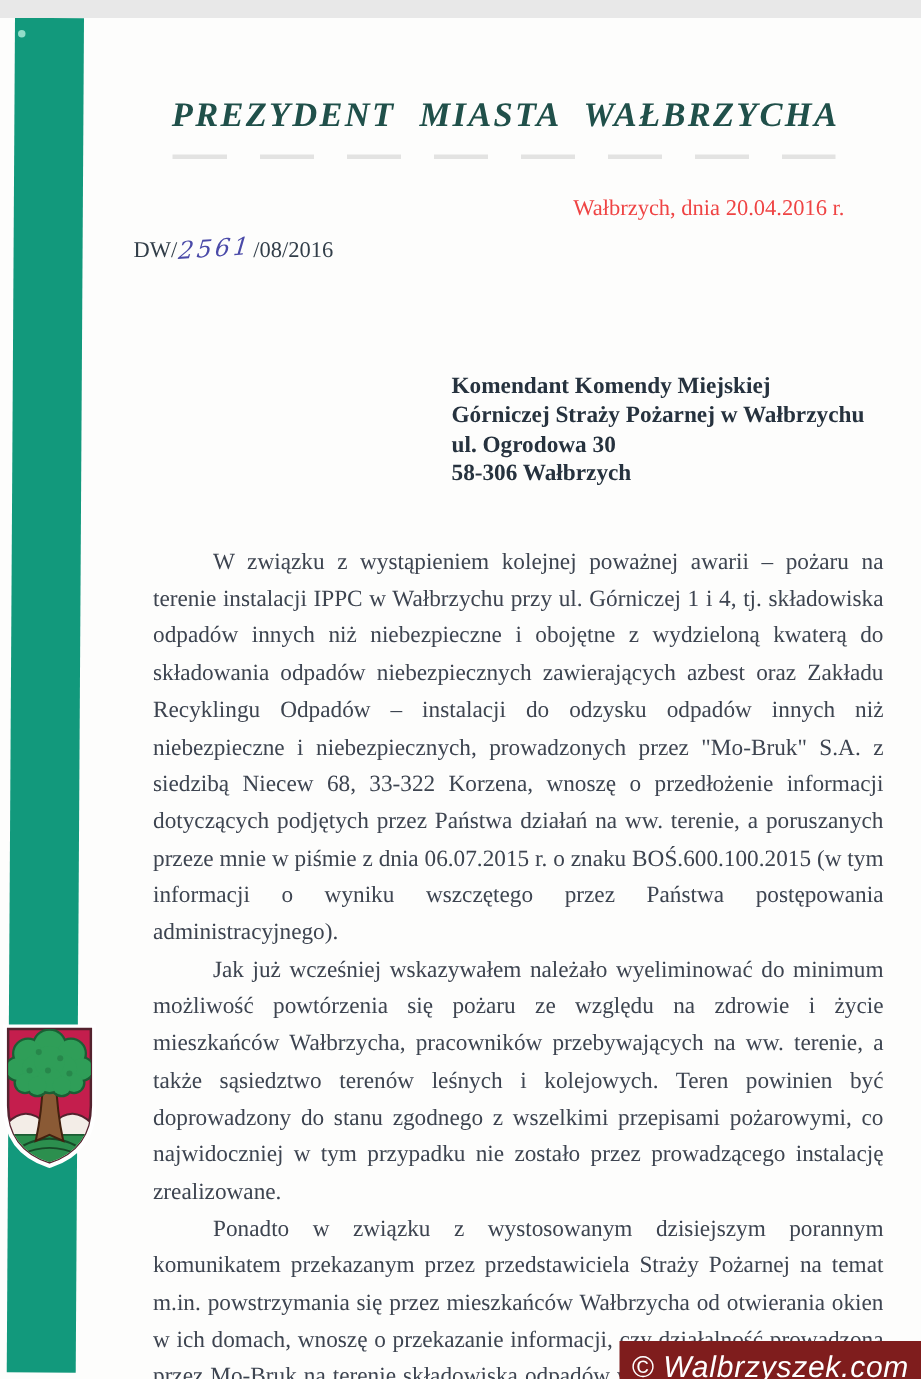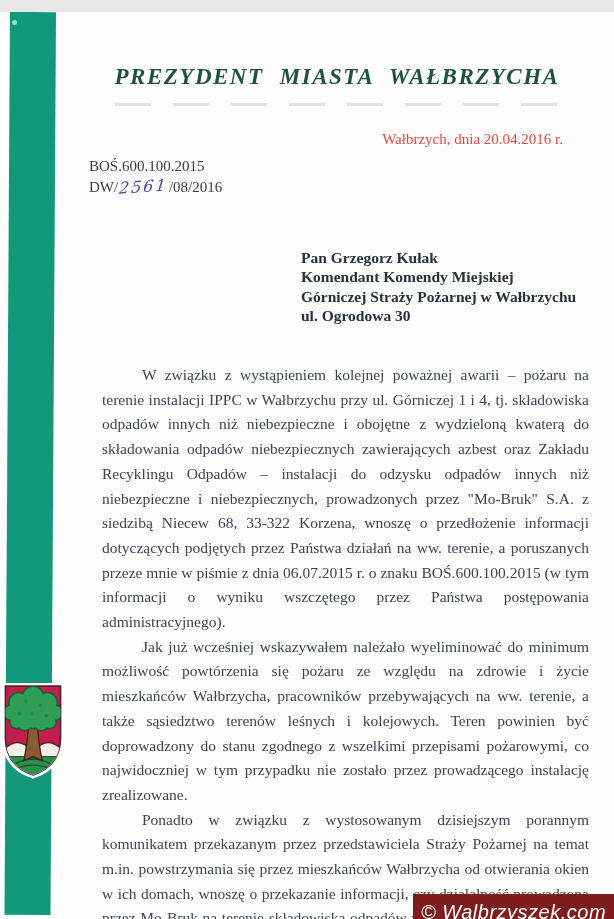--- a/index.html
+++ b/index.html
@@ -186,29 +186,28 @@
       </g>
     </g>
   </svg>
 
   <h1 class="title">PREZYDENT MIASTA WAŁBRZYCHA</h1>
   <div class="title-underline"></div>
 
   <div class="place-date">Wałbrzych, dnia 20.04.2016 r.</div>
 
   <div class="refs">
-    <div>BOŚ.600.100.2015</div>
     <div><span>DW/</span><span class="hand">2561</span><span>/08/2016</span></div>
   </div>
 
   <div class="recipient">
-    <div>Pan Grzegorz Kułak</div>
     <div>Komendant Komendy Miejskiej</div>
     <div>Górniczej Straży Pożarnej w Wałbrzychu</div>
     <div>ul. Ogrodowa 30</div>
+    <div>58-306 Wałbrzych</div>
   </div>
 
   <div class="letter-body">
     <p>W związku z wystąpieniem kolejnej poważnej awarii – pożaru na terenie instalacji IPPC w Wałbrzychu przy ul. Górniczej 1 i 4, tj. składowiska odpadów innych niż niebezpieczne i obojętne z wydzieloną kwaterą do składowania odpadów niebezpiecznych zawierających azbest oraz Zakładu Recyklingu Odpadów – instalacji do odzysku odpadów innych niż niebezpieczne i niebezpiecznych, prowadzonych przez "Mo-Bruk" S.A. z siedzibą Niecew 68, 33-322 Korzena, wnoszę o przedłożenie informacji dotyczących podjętych przez Państwa działań na ww. terenie, a poruszanych przeze mnie w piśmie z dnia 06.07.2015 r. o znaku BOŚ.600.100.2015 (w tym informacji o wyniku wszczętego przez Państwa postępowania administracyjnego).</p>
     <p>Jak już wcześniej wskazywałem należało wyeliminować do minimum możliwość powtórzenia się pożaru ze względu na zdrowie i życie mieszkańców Wałbrzycha, pracowników przebywających na ww. terenie, a także sąsiedztwo terenów leśnych i kolejowych. Teren powinien być doprowadzony do stanu zgodnego z wszelkimi przepisami pożarowymi, co najwidoczniej w tym przypadku nie zostało przez prowadzącego instalację zrealizowane.</p>
     <p>Ponadto w związku z wystosowanym dzisiejszym porannym komunikatem przekazanym przez przedstawiciela Straży Pożarnej na temat m.in. powstrzymania się przez mieszkańców Wałbrzycha od otwierania okien w ich domach, wnoszę o przekazanie informacji, czy działalność prowadzona przez Mo-Bruk na terenie składowiska odpadów w Wałbrzychu, w związku z kolejnym pożarem ww. składowiska odpadów z dnia 20 kwietnia 2016 roku, zagraża życiu lub zdrowiu</p>
   </div>
 
   <div class="watermark">
     <span>© Walbrzyszek.com</span>

